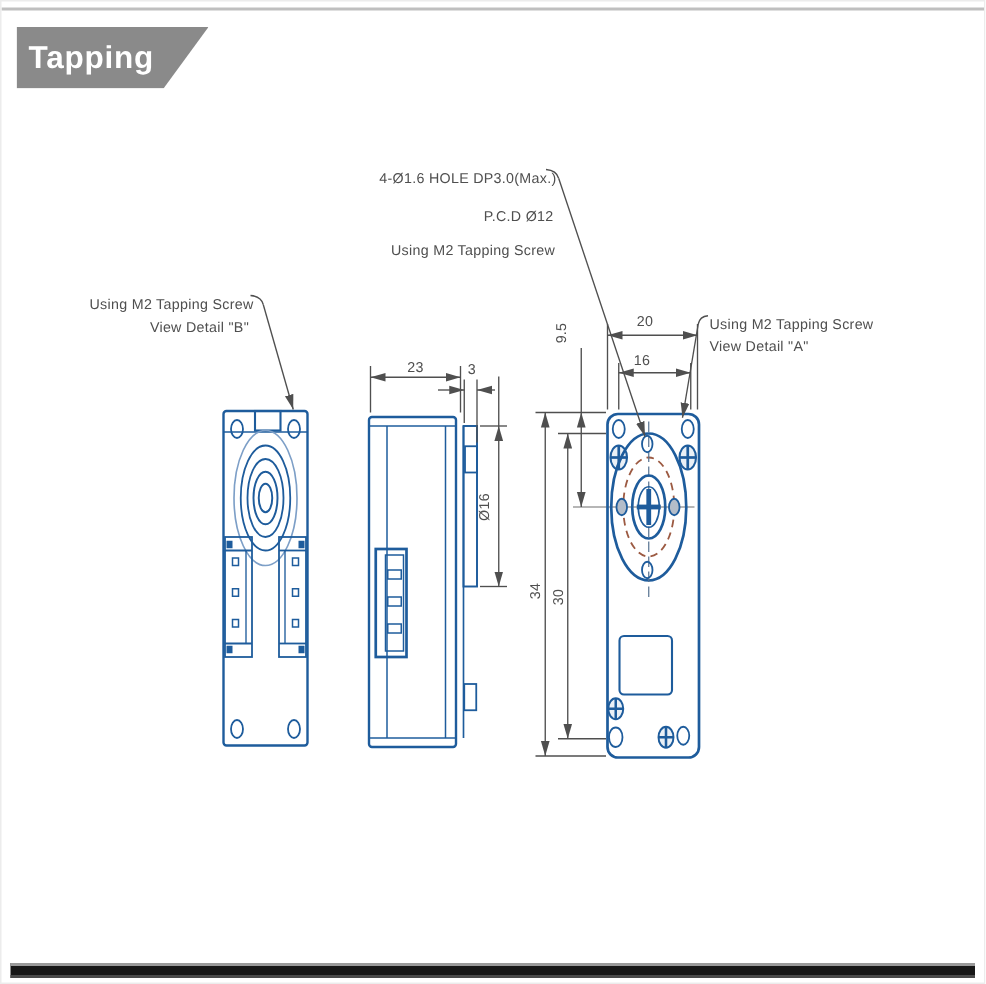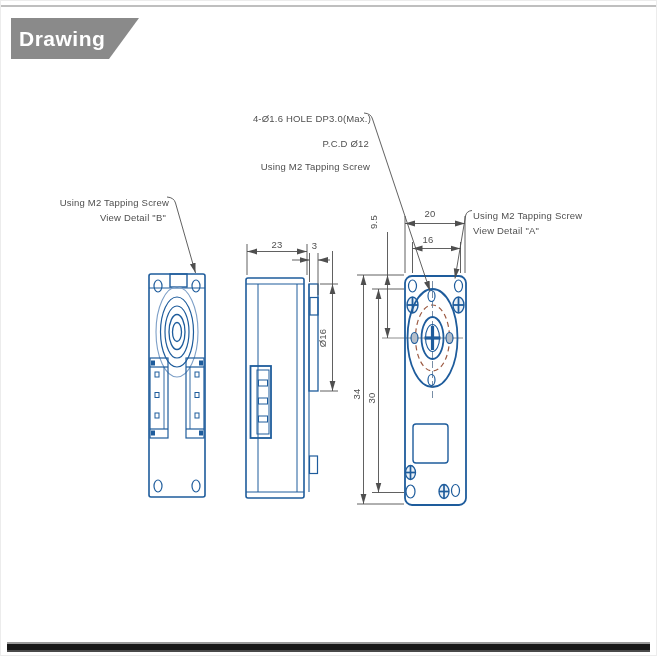--- a/index.html
+++ b/index.html
@@ -15,21 +15,21 @@
           border-top:2px solid #9a9a9a;border-bottom:2px solid #4a4a4a;}
   .cad{font-family:"Liberation Sans", sans-serif;font-size:9.5px;fill:#4f4f4f;letter-spacing:.2px;}
 </style>
 </head>
 <body>
 
 <div class="page">
   <div class="top-rule"></div>
 
   <div class="banner">
-    <div class="banner-title">Drawing</div>
+    <div class="banner-title">Tapping</div>
   </div>
 
   <svg class="draw-svg" width="657" height="656" viewBox="0 0 657 656">
     <defs>
       <marker id="arr" markerWidth="11" markerHeight="8" refX="10" refY="4" orient="auto-start-reverse" markerUnits="userSpaceOnUse">
         <path d="M0,1.1 L10,4 L0,6.9 Z" fill="#4f4f4f"></path>
       </marker>
     </defs>
 
     <line x1="381" y1="337" x2="462" y2="337" stroke="#6f6f6f" stroke-width="0.8"></line>

